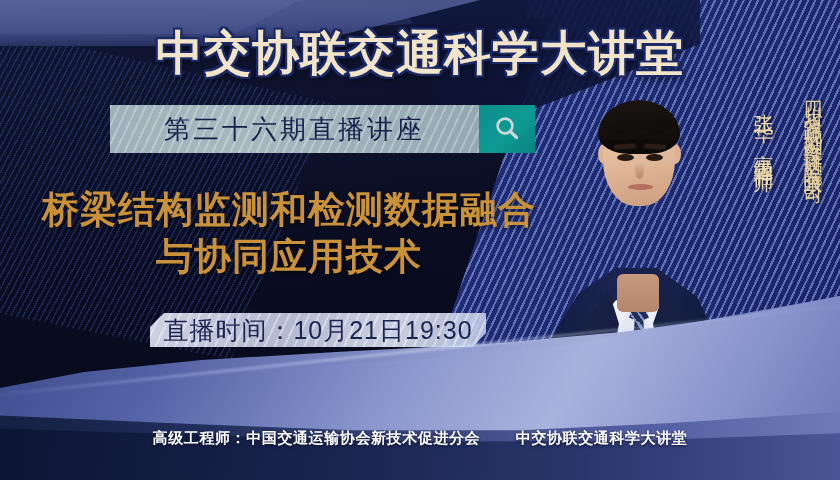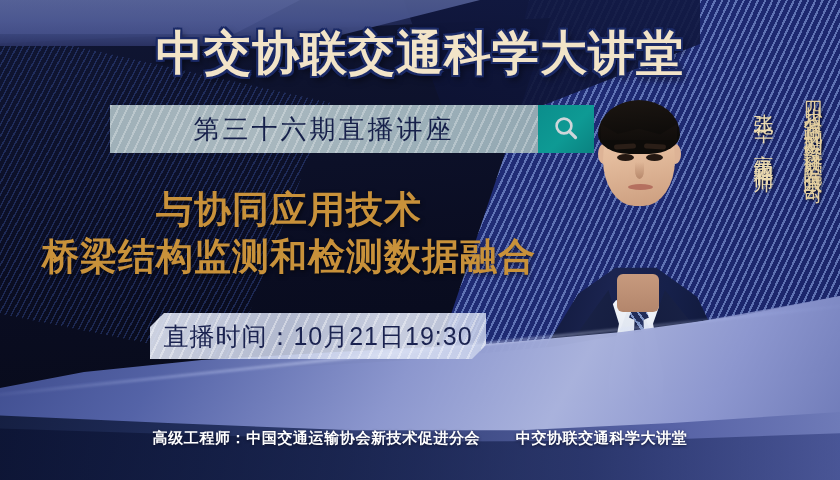--- a/index.html
+++ b/index.html
@@ -120,35 +120,35 @@
   .p-mouth{position:absolute;left:83px;top:112px;width:25px;height:6px;background:#b5705f;border-radius:50%;}
 
   
   .main-title{position:absolute;left:0;right:0;top:22px;text-align:center;
     font-size:47px;font-weight:700;letter-spacing:1px;color:#f2e4c8;
     text-shadow:
       -2px 0 0 #1b2a66, 2px 0 0 #1b2a66, 0 -2px 0 #1b2a66, 0 2px 0 #1b2a66,
       -2px -2px 0 #1b2a66, 2px -2px 0 #1b2a66, -2px 2px 0 #1b2a66, 2px 2px 0 #1b2a66,
       3px 4px 7px rgba(0,0,0,.6);}
 
-  .subbar{position:absolute;left:110px;top:105px;width:484px;height:48px;display:flex;align-items:stretch;}
+  .subbar{position:absolute;left:110px;top:105px;width:425px;height:48px;display:flex;align-items:stretch;}
   .subbar-body{flex:1;position:relative;display:flex;align-items:center;justify-content:center;
     background:linear-gradient(100deg,#9fb0b8 0%,#a9b8bf 35%,#9db0b9 70%,#93a8b2 100%);overflow:hidden;}
   .subbar-body::after{content:"";position:absolute;inset:0;
     background-image:repeating-linear-gradient(115deg,rgba(255,255,255,.28) 0px,rgba(255,255,255,.28) 2px,rgba(255,255,255,0) 2px,rgba(255,255,255,0) 8px);}
   .subbar-text{position:relative;z-index:2;font-size:26px;font-weight:400;color:#16204a;letter-spacing:3px;}
   .subbar-search{width:56px;background:linear-gradient(135deg,#0b8e8c,#0e9a94 55%,#0a8280);
     display:flex;align-items:center;justify-content:center;}
   .subbar-search svg{display:block;}
 
   .topic{position:absolute;left:24px;top:186px;width:530px;text-align:center;
     font-size:37px;line-height:1.28;font-weight:700;color:#c8913a;letter-spacing:1px;
     text-shadow:1px 2px 4px rgba(0,0,0,.55);}
 
-  .timebar{position:absolute;left:150px;top:313px;width:336px;height:46px;
+  .timebar{position:absolute;left:150px;top:313px;width:336px;height:34px;
     background:linear-gradient(105deg,rgba(226,231,245,.90) 0%,rgba(206,214,236,.86) 40%,rgba(222,228,245,.90) 72%,rgba(198,207,233,.86) 100%);
     clip-path:polygon(14px 0,100% 0,100% calc(100% - 14px),calc(100% - 14px) 100%,0 100%,0 14px);
     display:flex;align-items:center;justify-content:center;overflow:hidden;
     box-shadow:0 2px 10px rgba(0,0,0,.35);}
   .timebar::after{content:"";position:absolute;inset:0;
     background-image:repeating-linear-gradient(115deg,rgba(255,255,255,.38) 0px,rgba(255,255,255,.38) 2px,rgba(255,255,255,0) 2px,rgba(255,255,255,0) 9px);}
   .timebar-text{position:relative;z-index:2;font-size:25px;font-weight:400;color:#1b2350;letter-spacing:1px;}
 
   .vtext{position:absolute;writing-mode:vertical-rl;text-orientation:upright;
     color:#e8d9b4;letter-spacing:5px;text-shadow:1px 1px 3px rgba(0,0,0,.55);}
@@ -213,22 +213,22 @@
       <span>
         <svg width="30" height="30" viewBox="0 0 30 30" aria-hidden="true">
           <circle cx="13" cy="12" r="7.4" fill="none" stroke="#ced6da" stroke-width="2.6"></circle>
           <line x1="18.3" y1="17.3" x2="24.5" y2="23.5" stroke="#ced6da" stroke-width="3.2" stroke-linecap="round"></line>
         </svg>
       </span>
     </div>
   </div>
 
   <div class="topic">
+    <div>桥梁结构监测和检测数据融合</div>
     <div>与协同应用技术</div>
-    <div>桥梁结构监测和检测数据融合</div>
   </div>
 
   <div class="timebar">
     <span class="timebar-text">直播时间：10月21日19:30</span>
   </div>
 
   <div class="vtext v-name">张二华　高级工程师</div>
   <div class="vtext v-org">四川省公路规划勘察设计研究院有限公司</div>
 
   <div class="footer">

